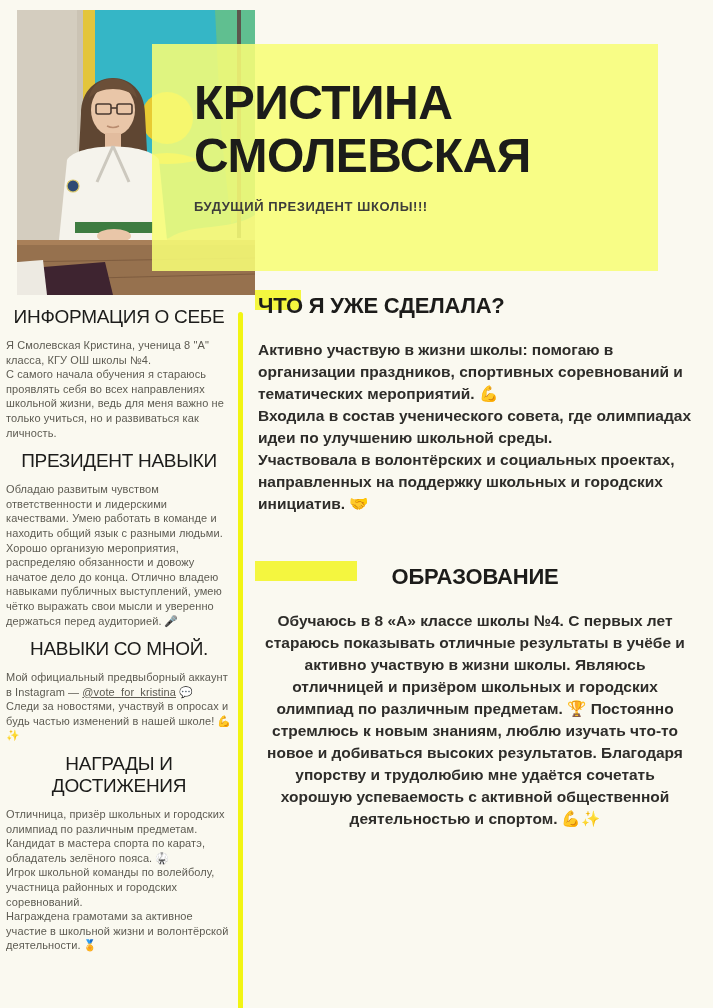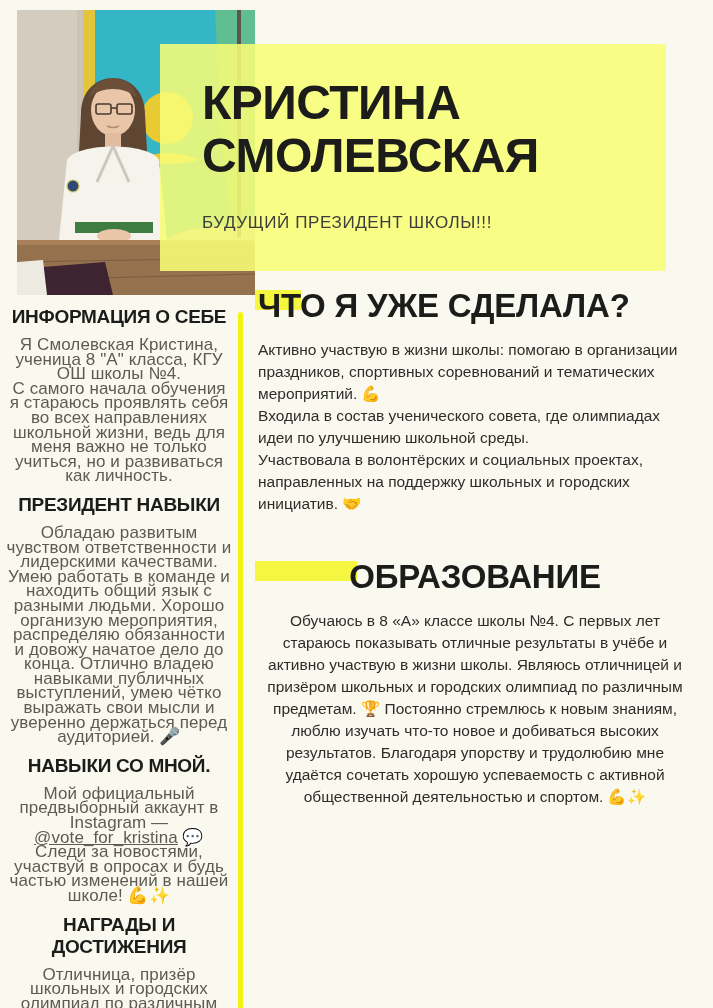--- a/index.html
+++ b/index.html
@@ -5,52 +5,52 @@
   html,body{margin:0;padding:0;}
   body{background:#e8e8e8;font-family:"Liberation Sans",sans-serif;}
   .page{position:relative;width:713px;height:1008px;margin:0 auto;overflow:hidden;
         background:var(--pageBg);}
 
   
   .photo{position:absolute;left:17px;top:10px;width:238px;height:285px;z-index:1;}
   .photo svg{display:block;width:100%;height:100%;}
 
   
-  .title-block{position:absolute;left:160px;top:44px;width:506px;height:227px;z-index:2;}
+  .title-block{position:absolute;left:152px;top:44px;width:506px;height:227px;z-index:2;}
   .title-block::before{content:"";position:absolute;inset:0;background:var(--blockYellow);opacity:.88;}
   .title-inner{position:relative;z-index:1;padding:32px 20px 0 42px;}
   .poster-title{margin:0;font-size:48px;line-height:53px;font-weight:800;
         letter-spacing:-0.5px;color:var(--headingColor);}
   .poster-title span{display:block;}
-  .poster-subtitle{margin:31px 0 0;font-size:17px;letter-spacing:.6px;color:var(--subtitleColor);}
+  .poster-subtitle{margin:17px 0 0;font-size:13px;letter-spacing:.6px;color:var(--subtitleColor);font-weight:bold;}
 
   
   .divider{position:absolute;left:238px;top:312px;width:5px;height:696px;
         background:var(--brightYellow);border-radius:3px 3px 0 0;z-index:1;}
 
   
   .left-col{position:absolute;left:6px;top:306px;width:226px;z-index:1;}
-  .lc-h{font-size:19px;font-weight:700;letter-spacing:-0.3px;text-align:center;
+  .lc-h{font-size:19px;font-weight:400;letter-spacing:-0.3px;text-align:center;
         color:var(--headingColor);margin:10px 0 10px;}
   .lc-h.first{margin-top:0;}
   .lc-h.gap{}
-  .lc-body{font-size:17px;line-height:14.6px;letter-spacing:.1px;text-align:center;
+  .lc-body{font-size:11px;line-height:14.6px;letter-spacing:.1px;text-align:left;
         color:var(--leftBodyColor);margin:0 0 6px;white-space:pre-line;}
   .lc-body a{color:inherit;text-decoration:underline;font-weight:normal;}
 
   
   .right-col{position:absolute;left:258px;top:290px;width:434px;z-index:1;}
-  .rc-h{position:relative;margin:0 0 17px;font-size:33px;line-height:32px;font-weight:800;
+  .rc-h{position:relative;margin:0 0 17px;font-size:22px;line-height:32px;font-weight:800;
         letter-spacing:-0.2px;color:var(--headingColor);}
   .rc-h .hl{position:absolute;left:-3px;top:0;height:20px;background:var(--brightYellow);
         opacity:.8;z-index:0;}
   .hl-done{width:46px;}
   .hl-edu{width:102px;height:22px;}
   .rc-h .rc-h-text{position:relative;z-index:1;}
-  .rc-body{font-size:15.5px;font-weight:400;line-height:22px;color:var(--rightBodyColor);}
+  .rc-body{font-size:15.5px;font-weight:700;line-height:22px;color:var(--rightBodyColor);}
   .rc-item{white-space:pre-line;}
   .section-education{margin-top:46px;text-align:center;}
 </style>
 </head>
 <body>
 
 <div class="page">
 
   <div class="photo" title="Кристина в белом кимоно с зелёным поясом за партой на фоне флага Казахстана">
     <svg viewBox="0 0 238 285" preserveAspectRatio="none">

